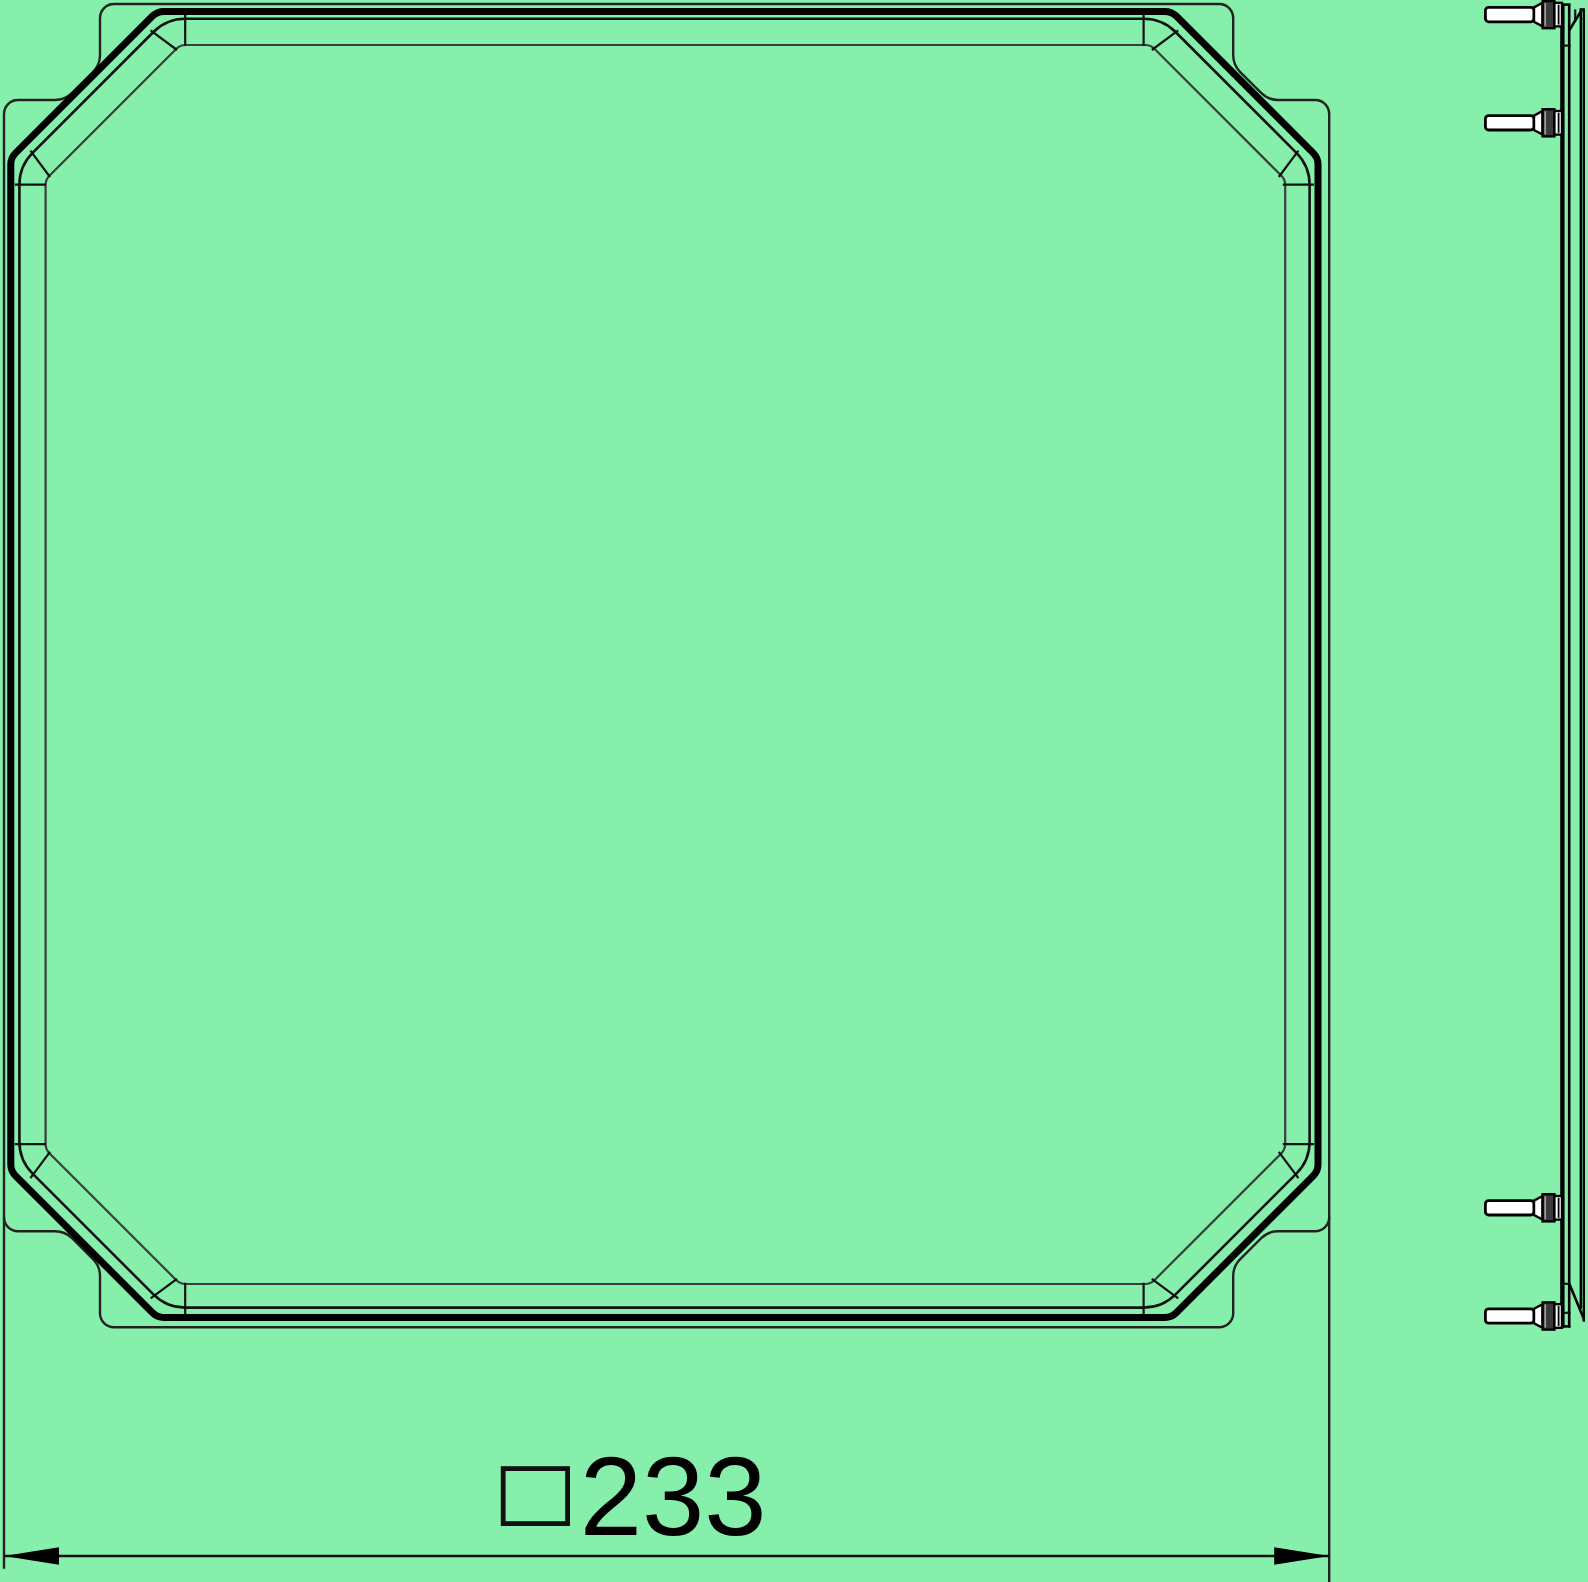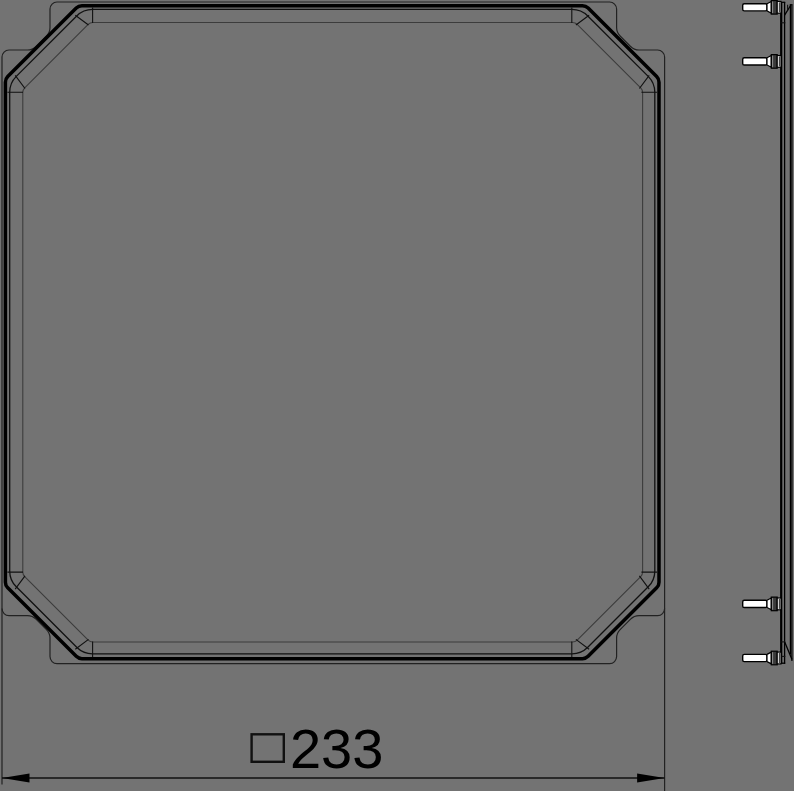--- a/index.html
+++ b/index.html
@@ -1,16 +1,16 @@
 <!DOCTYPE html>
 <html><head>
 <meta charset="utf-8">
 <style>
 html,body{margin:0;padding:0;background:#fff;}
-#page{width:794px;height:791px;position:relative;background:#737373;overflow:hidden;}
+#page{width:794px;height:791px;position:relative;background:#86efac;overflow:hidden;}
 svg{display:block;}
 text{font-family:"Liberation Sans",sans-serif;}
 </style>
 </head>
 <body>
 <div id="page">
 <svg width="794" height="791" viewBox="0 0 794 791" fill="none">
 
 <path d="M 2 784.4 L 2 57 A 7 7 0 0 1 9 50 L 27.53 50 A 12 12 0 0 0 36.02 46.48 L 46.48 36.02 A 12 12 0 0 0 50 27.53 L 50 9 A 7 7 0 0 1 57 2 L 609.6 2 A 7 7 0 0 1 616.6 9 L 616.6 27.53 A 12 12 0 0 0 620.12 36.02 L 630.58 46.48 A 12 12 0 0 0 639.07 50 L 657.6 50 A 7 7 0 0 1 664.6 57 L 664.6 791" stroke="#222" stroke-width="1.2"></path>
 

